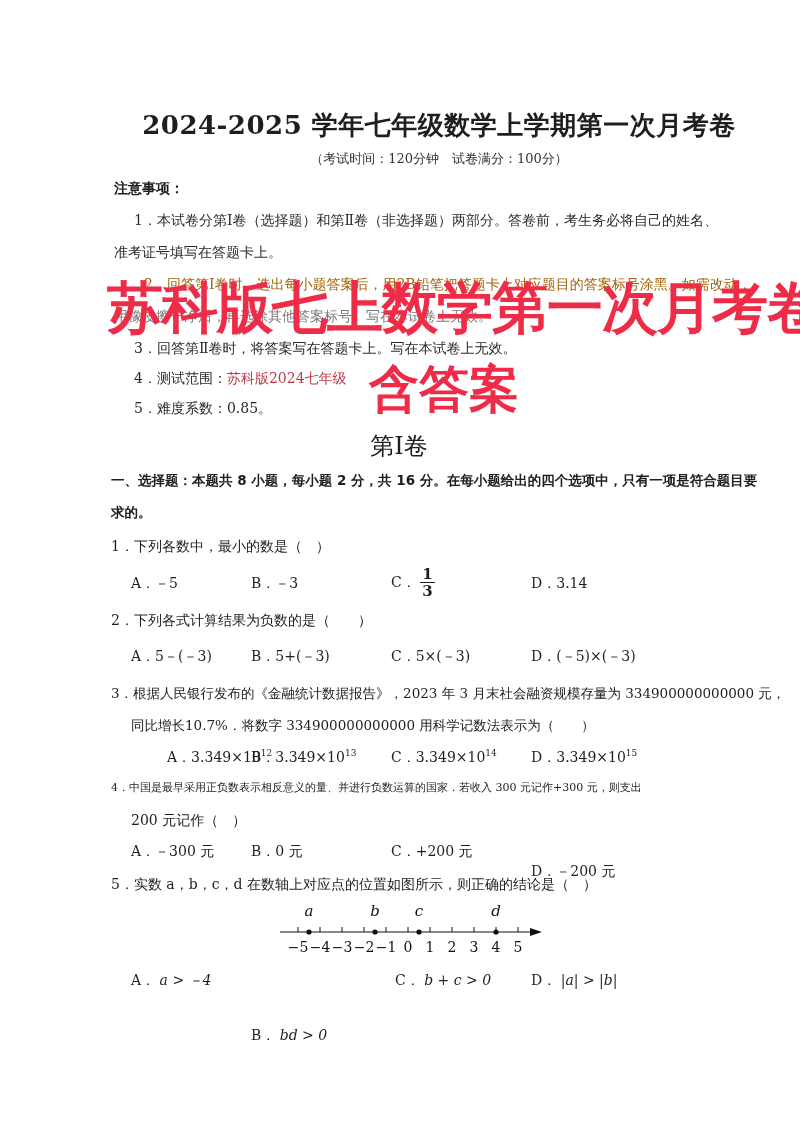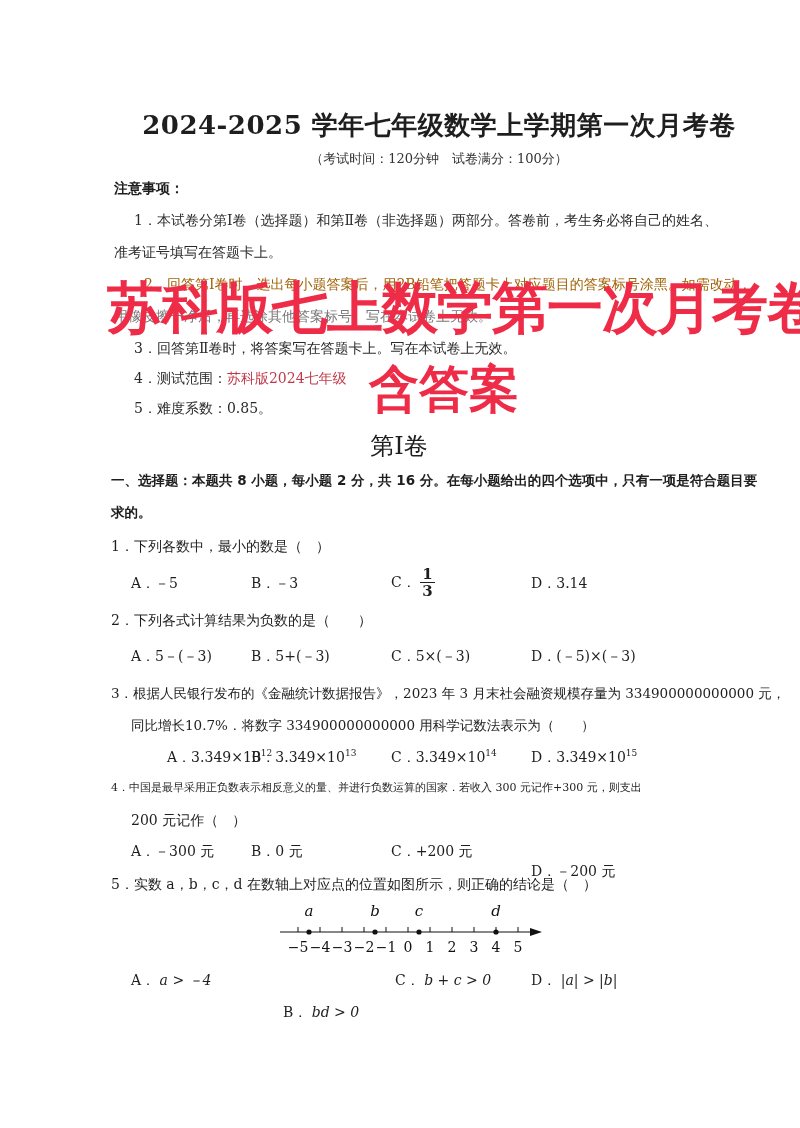--- a/index.html
+++ b/index.html
@@ -121,15 +121,15 @@
     </g>
   <g id="pt-labels" font-family="DejaVu Serif, serif" font-style="italic" font-size="15" fill="#111" text-anchor="middle">
       <text x="39" y="21">a</text>
       <text x="105" y="21">b</text>
       <text x="149" y="21">c</text>
       <text x="226" y="21">d</text>
     </g>
 </svg>
 
 <div class="abs opt" style="top:972px; left:92px;"><span>A．</span> <i>a &gt; －4</i></div>
-<div class="abs opt" style="top:1004px; left:212px;margin-left:32px;"><span>B．</span> <i>bd &gt; 0</i></div>
+<div class="abs opt" style="top:1027px; left:212px;"><span>B．</span> <i>bd &gt; 0</i></div>
 <div class="abs opt" style="top:972px; left:356px;"><span>C．</span> <i>b + c &gt; 0</i></div>
 <div class="abs opt" style="top:972px; left:492px;"><span>D．</span> <i>|a| &gt; |b|</i></div>
 
 </body></html>

